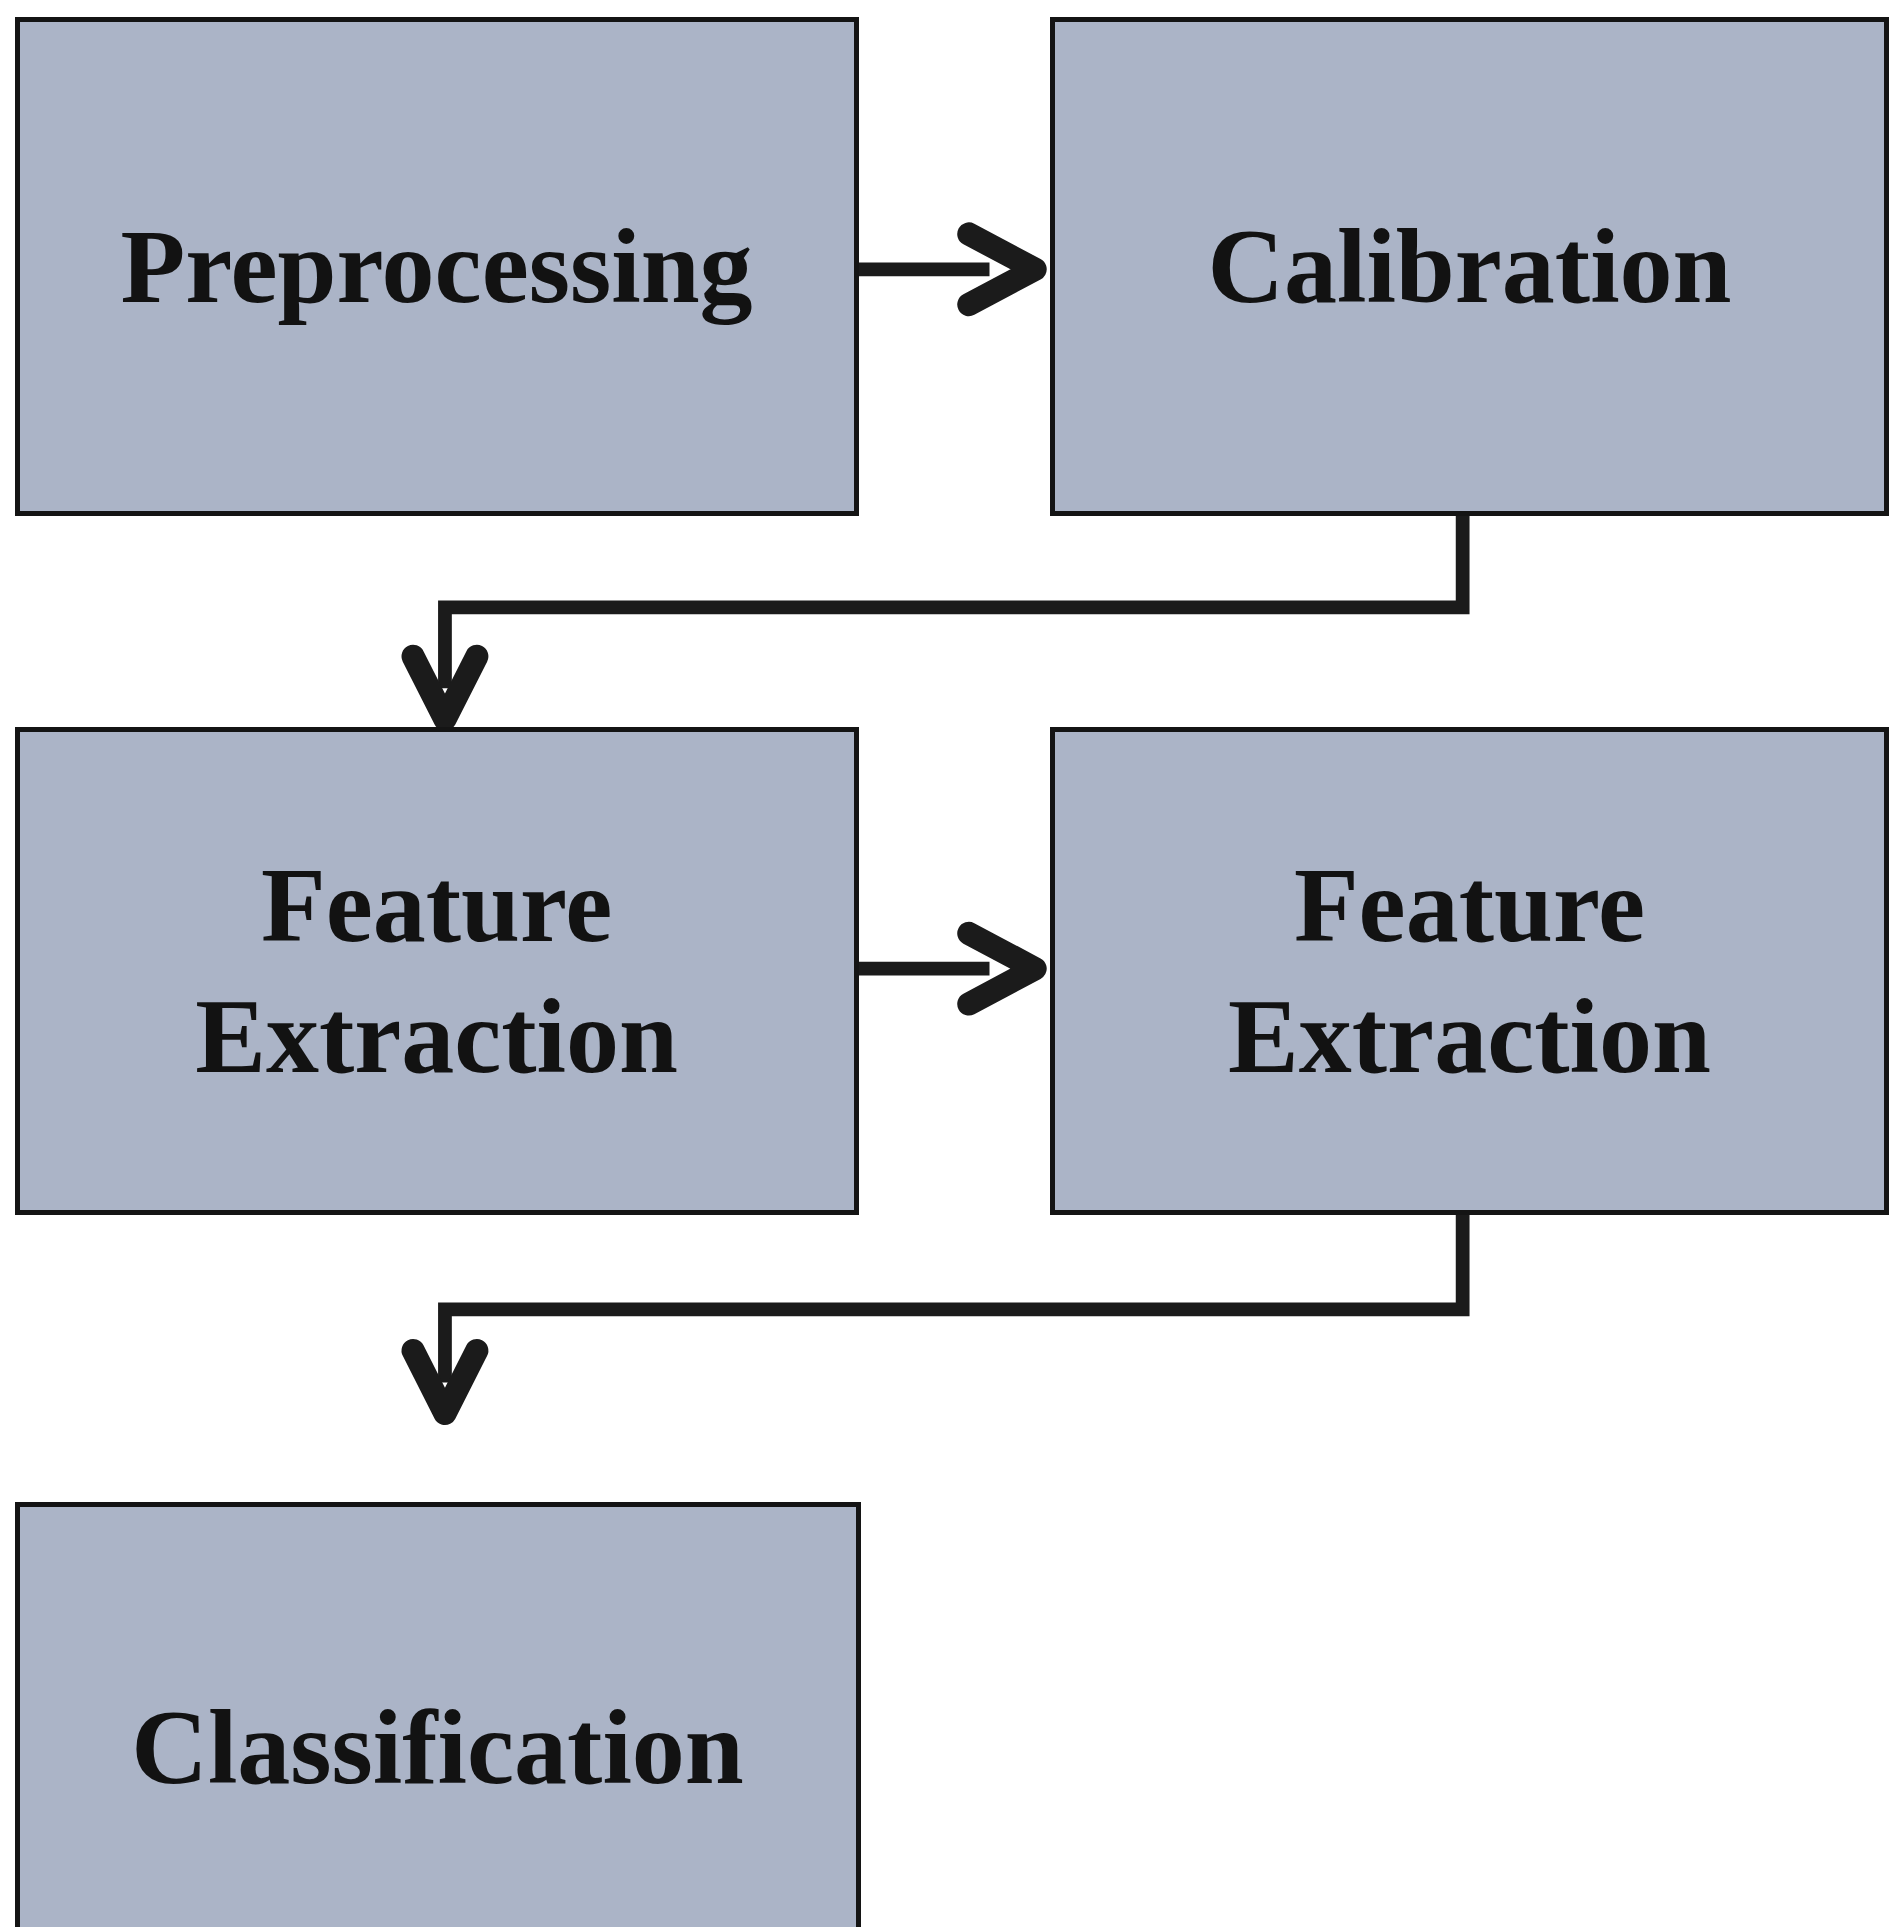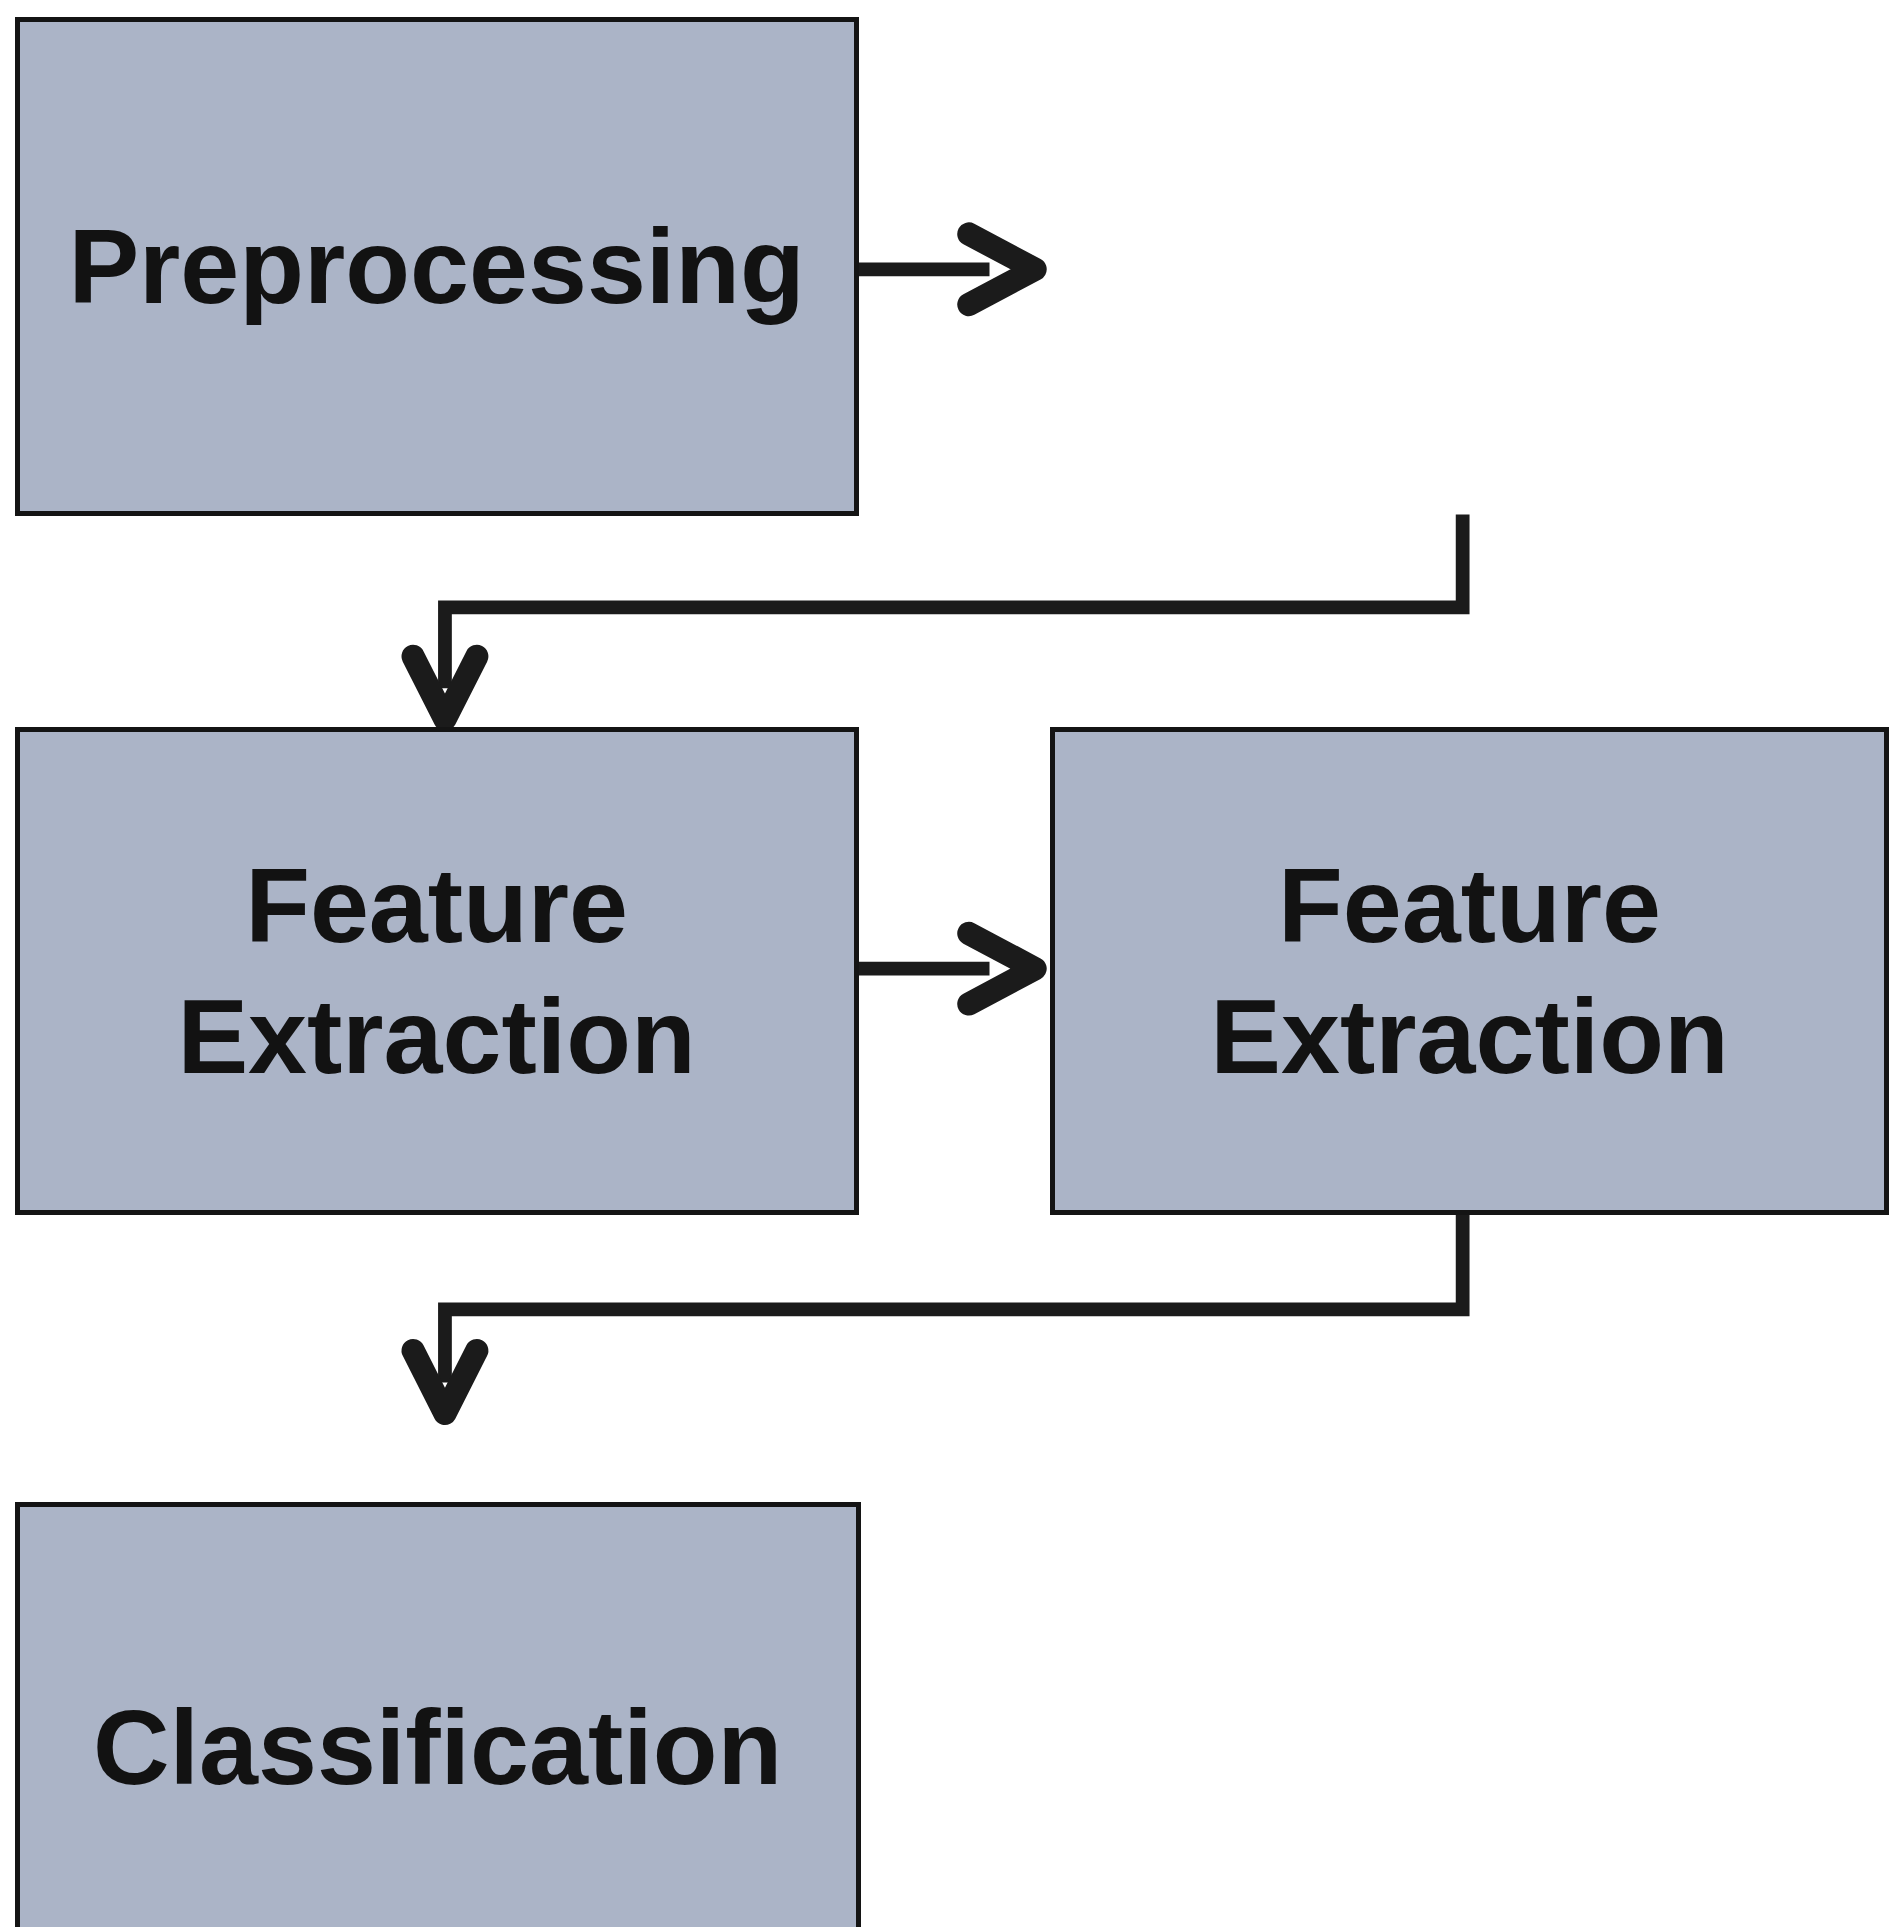--- a/index.html
+++ b/index.html
@@ -5,21 +5,21 @@
   html, body {
     margin: 0;
     padding: 0;
     background: #ffffff;
   }
   .canvas {
     position: relative;
     width: 1899px;
     height: 1927px;
     background: var(--bg, #ffffff);
-    font-family: Liberation Sans, sans-serif;
+    font-family: Liberation Serif, serif;
     overflow: hidden;
   }
   .node {
     position: absolute;
     box-sizing: border-box;
     background: var(--node-fill, #abb4c7);
     border: 5.2px solid var(--node-border, #141414);
     display: flex;
     align-items: center;
     justify-content: center;
@@ -76,20 +76,23 @@
     <g>
       <polyline class="conn elbow" points="1700,1410 1700,1522 517,1522 517,1607"></polyline>
       <polyline class="conn head" points="480,1570 517,1643 554,1570"></polyline>
     </g>
   </svg>
 
   <div class="node" id="node-preprocessing">
     <span>Preprocessing</span>
   </div>
 
+  <div class="node" id="node-calibration">
+    <span>Calibration</span>
+  </div>
 
   <div class="node" id="node-feature-extraction">
     <span>Feature Extraction</span>
   </div>
 
   <div class="node" id="node-feature-selection">
     <span>Feature Extraction</span>
   </div>
 
   <div class="node" id="node-classification">

